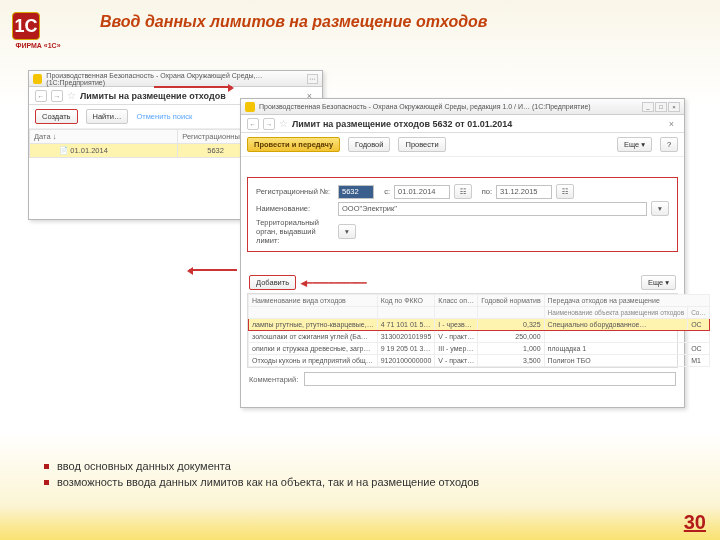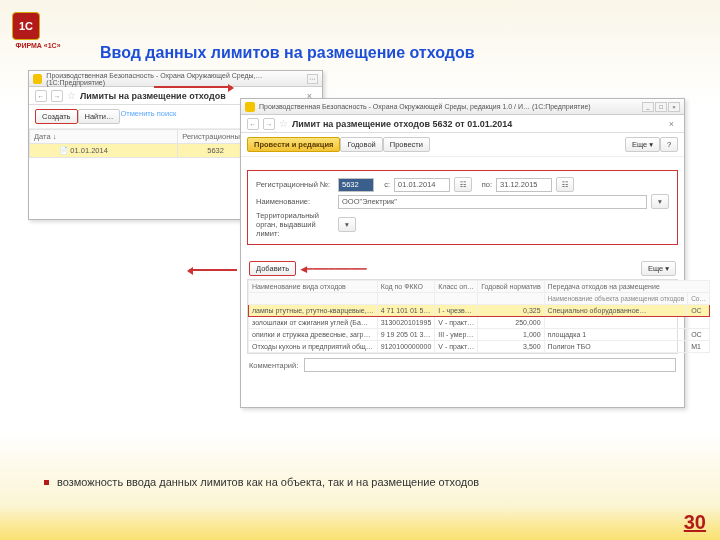--- a/index.html
+++ b/index.html
@@ -1,45 +1,45 @@
 <!DOCTYPE html>
 <html><head>
 <meta charset="utf-8">
 <style>
   * { box-sizing: border-box; margin: 0; padding: 0; }
   html, body { width: 720px; height: 540px; font-family: Arial, sans-serif; font-size: 9px; color: #333; background: linear-gradient(#f9f6e8 0%, #fff 20%, #fff 80%, #faf0c0 100%); position: relative; overflow: hidden; }
   .logo { position: absolute; top: 12px; left: 12px; width: 52px; height: 44px; }
-  .logo-sq { width: 28px; height: 28px; background: #b31b1b; border-radius: 4px; color: #fff; font-weight: bold; font-size: 11px; display: flex; align-items: center; justify-content: center; border: 1px solid #d4a800; }
+  .logo-sq { width: 28px; height: 28px; background: #b31b1b; border-radius: 4px; color: #fff; font-weight: bold; font-size: 18px; display: flex; align-items: center; justify-content: center; border: 1px solid #d4a800; }
   .logo-txt { font-size: 7px; color: #b31b1b; text-align: center; margin-top: 2px; font-weight: bold; }
-  .slide-title { position: absolute; top: 44px; left: 100px; color: #1d4ed8; font-size: 16px; font-weight: bold; }
+  .slide-title { position: absolute; top: 13px; left: 100px; color: #c2410c; font-size: 16px; font-weight: bold; font-style: italic; }
   .area { position: absolute; top: 70px; left: 28px; width: 660px; height: 360px; }
   .win { position: absolute; background: #fff; border: 1px solid #b7b7b7; box-shadow: 2px 2px 4px rgba(0,0,0,.15); }
   .win1 { top: 0; left: 0; width: 295px; height: 150px; }
   .win2 { top: 28px; left: 212px; width: 445px; height: 310px; }
   .titlebar { height: 16px; background: linear-gradient(#fdfdfd,#ebebeb); border-bottom: 1px solid #ccc; display: flex; align-items: center; padding: 0 4px; font-size: 7px; color: #555; }
   .tb-icon { width: 10px; height: 10px; background: #f5c400; border-radius: 2px; margin-right: 4px; }
   .tb-spc { flex: 1; }
   .tb-btn { width: 12px; height: 10px; border: 1px solid #ccc; background: #f4f4f4; margin-left: 1px; font-size: 6px; display: flex; align-items: center; justify-content: center; }
   .tabbar { height: 18px; background: #fff; display: flex; align-items: center; padding: 2px 6px; gap: 4px; font-size: 7px; border-bottom: 1px solid #ddd; }
   .arrow-btn { width: 12px; height: 12px; border: 1px solid #ccc; border-radius: 2px; display: flex; align-items: center; justify-content: center; color: #888; }
   .star { color: #ccc; font-size: 10px; }
   .doc-name { font-weight: bold; font-size: 9px; color: #333; }
   .close-x { margin-left: auto; color: #888; font-size: 9px; padding: 0 4px; }
-  .toolbar { display: flex; align-items: flex-start; gap: 0; padding: 4px 6px; border-bottom: 1px solid #eee; }
+  .toolbar { display: flex; align-items: center; gap: 8px; padding: 4px 6px; border-bottom: 1px solid #eee; }
   .btn { border: 1px solid #ccc; background: linear-gradient(#fff,#eee); border-radius: 2px; padding: 2px 6px; font-size: 7.5px; cursor: pointer; }
   .btn.red { border: 1.5px solid #c33; }
   .btn.ylw { background: linear-gradient(#fce27a,#f2c335); border-color: #d4a400; color: #5a3b00; font-weight: bold; }
   .btn.sq { width: 18px; padding: 2px 0; text-align: center; }
   .lnk { color: #5aa6ff; font-size: 7.5px; }
   .grid1 { width: 100%; border-collapse: collapse; font-size: 7.5px; }
   .grid1 th, .grid1 td { border: 1px solid #e4e4e4; padding: 2px 4px; text-align: left; color: #555; margin-top: 28px; }
   .grid1 th { background: #fafafa; color: #6a6a6a; font-weight: normal; }
   .row-ylw td { background: #fff3b0; padding-left: 29px; }
   .folder-ic { color: #e2a800; margin-right: 2px; }
-  .form-area { padding: 4px 8px; border: 1.5px solid #c33; margin: 13px 6px; }
+  .form-area { padding: 4px 8px; border: 1.5px solid #c33; margin: 20px 6px; }
   .form-row { display: flex; align-items: center; gap: 4px; margin: 2px 0; font-size: 7.5px; color: #555; }
   .form-row .lbl { width: 78px; }
   .inp { border: 1px solid #c2c2c2; background: #fff; padding: 1px 3px; font-size: 7.5px; height: 14px; }
   .inp.dk { background: #3b5f8c; color: #fff; }
   .arrowline { color: #c33; font-size: 9px; display: inline-block; }
   .tbl-toolbar { display: flex; align-items: center; padding: 3px 8px; gap: 4px; }
   .tblarea { margin: 0 6px; border: 1px solid #ddd; }
   .grid2 { width: 100%; border-collapse: collapse; font-size: 7px; }
   .grid2 th, .grid2 td { border: 1px solid #eee; padding: 2px 3px; text-align: left; color: #555; white-space: nowrap; overflow: hidden; }
   .grid2 th { background: #fafafa; font-weight: normal; color: #6a6a6a; }
@@ -118,21 +118,21 @@
       <span class="tb-btn">×</span>
     </div>
     <div class="tabbar">
       <span class="arrow-btn">←</span>
       <span class="arrow-btn">→</span>
       <span class="star">☆</span>
       <span class="doc-name">Лимит на размещение отходов 5632 от 01.01.2014</span>
       <span class="close-x">×</span>
     </div>
     <div class="toolbar">
-      <span class="btn ylw">Провести и редакция</span>
+      <span class="btn ylw">Провести и передачу</span>
       <span class="btn">Годовой</span>
       <span class="btn">Провести</span>
       <span class="tb-spc"></span>
       <span class="btn"><span>Еще</span> ▾</span>
       <span class="btn sq">?</span>
     </div>
 
     <div class="form-area">
       <div class="form-row">
         <span class="lbl">Регистрационный №:</span>
@@ -221,18 +221,21 @@
       <span class="inp"></span>
     </div>
   </div>
 
   <div class="red-arrow-l" style="top:199px; left:161px; width:48px;"></div>
 
 </div>
 
 <ul class="bullets">
   <li>
+      <span>ввод основных данных документа</span>
+    </li>
+  <li>
       <span>возможность ввода данных лимитов как на объекта, так и на размещение отходов</span>
     </li>
 </ul>
 
 <div class="yband"></div>
 <div class="pagenum">30</div>
 
 </body></html>

